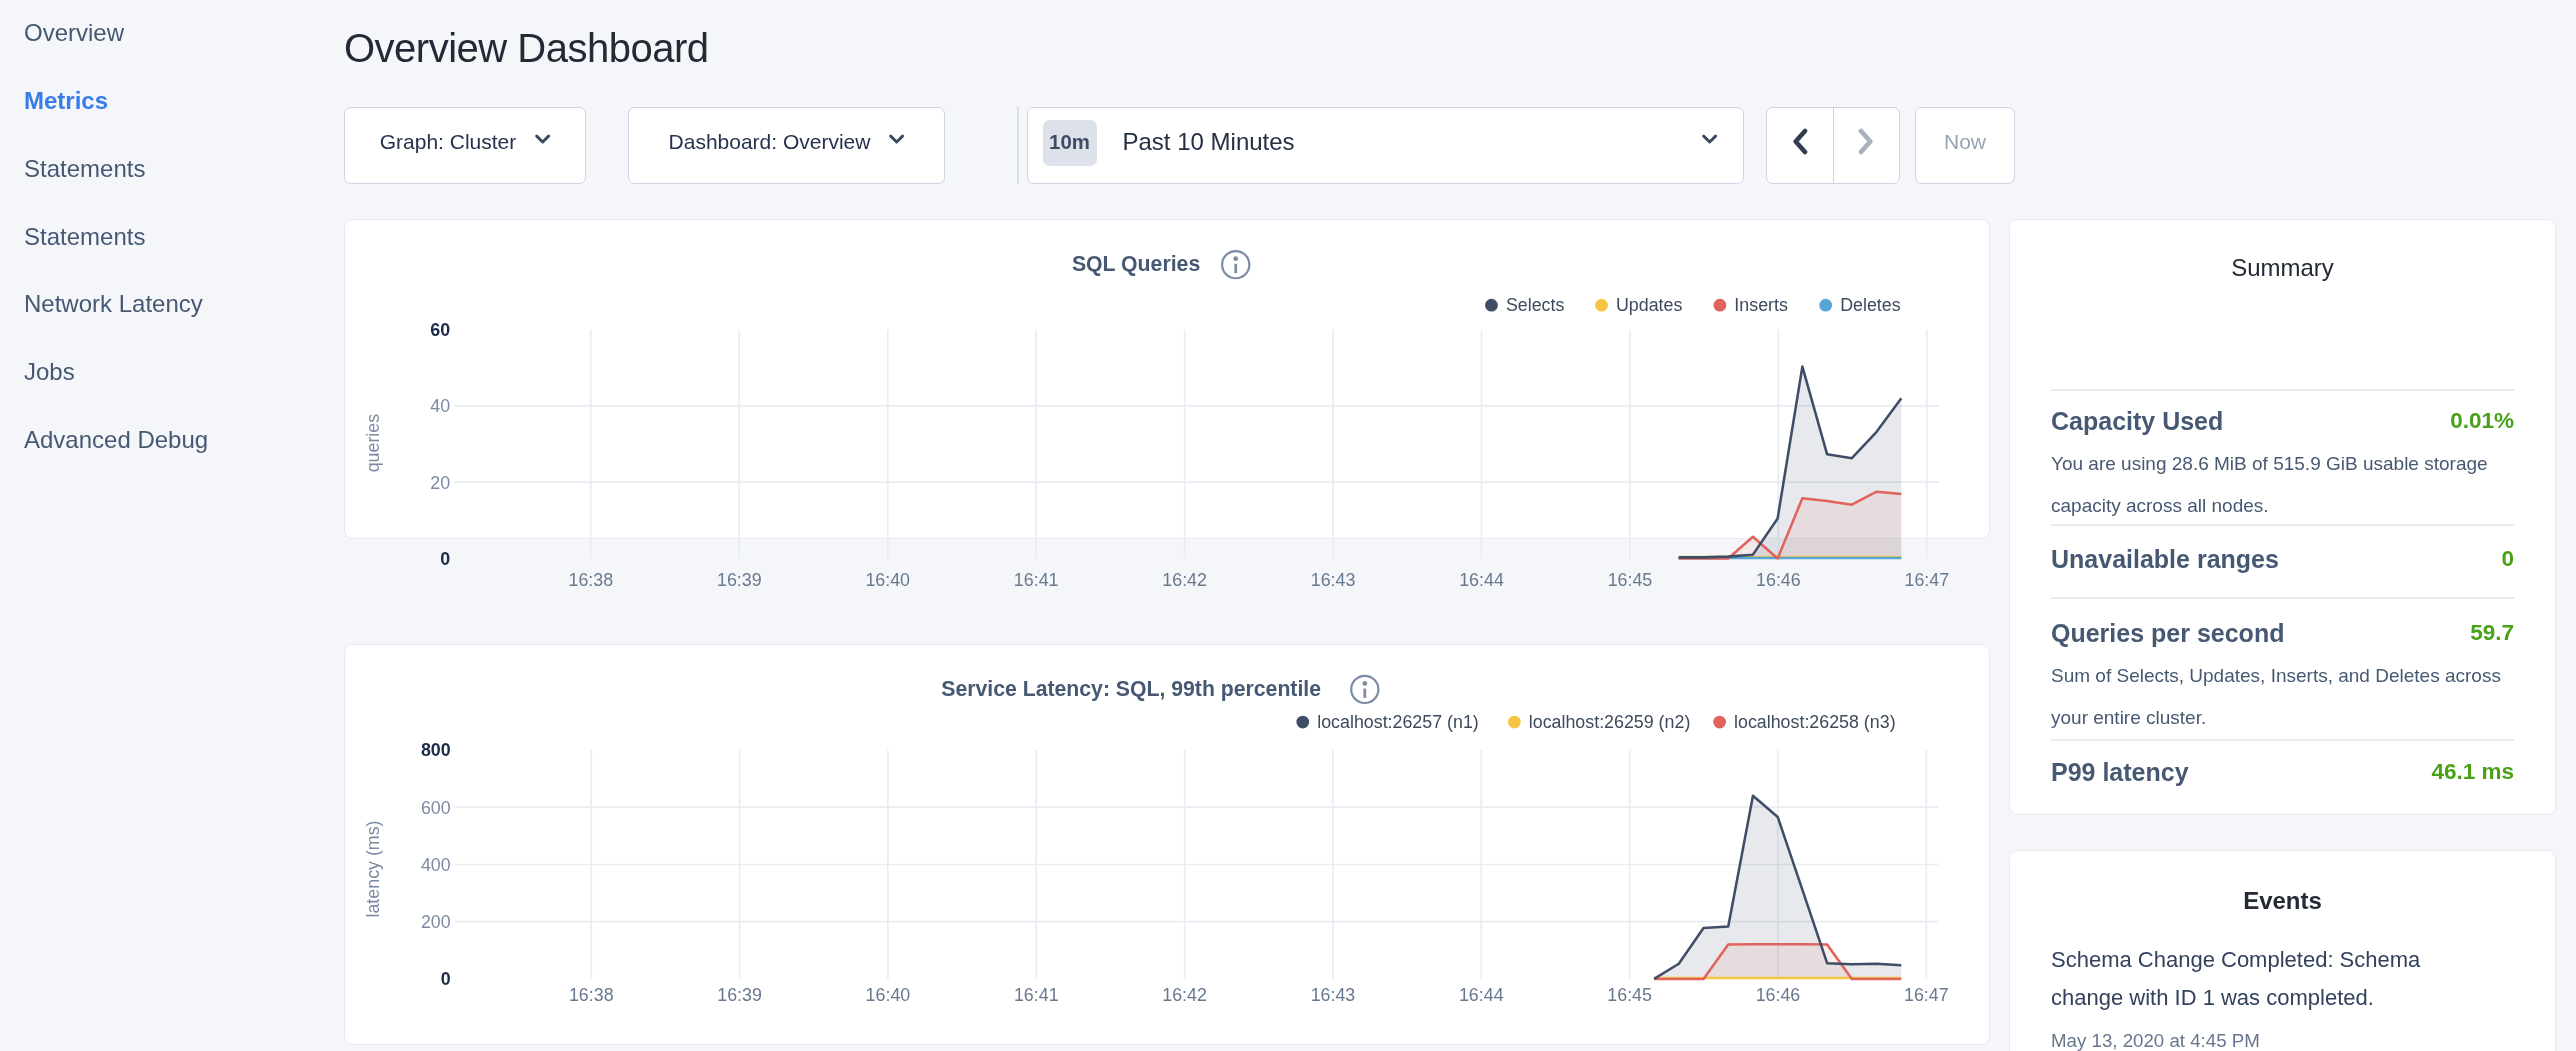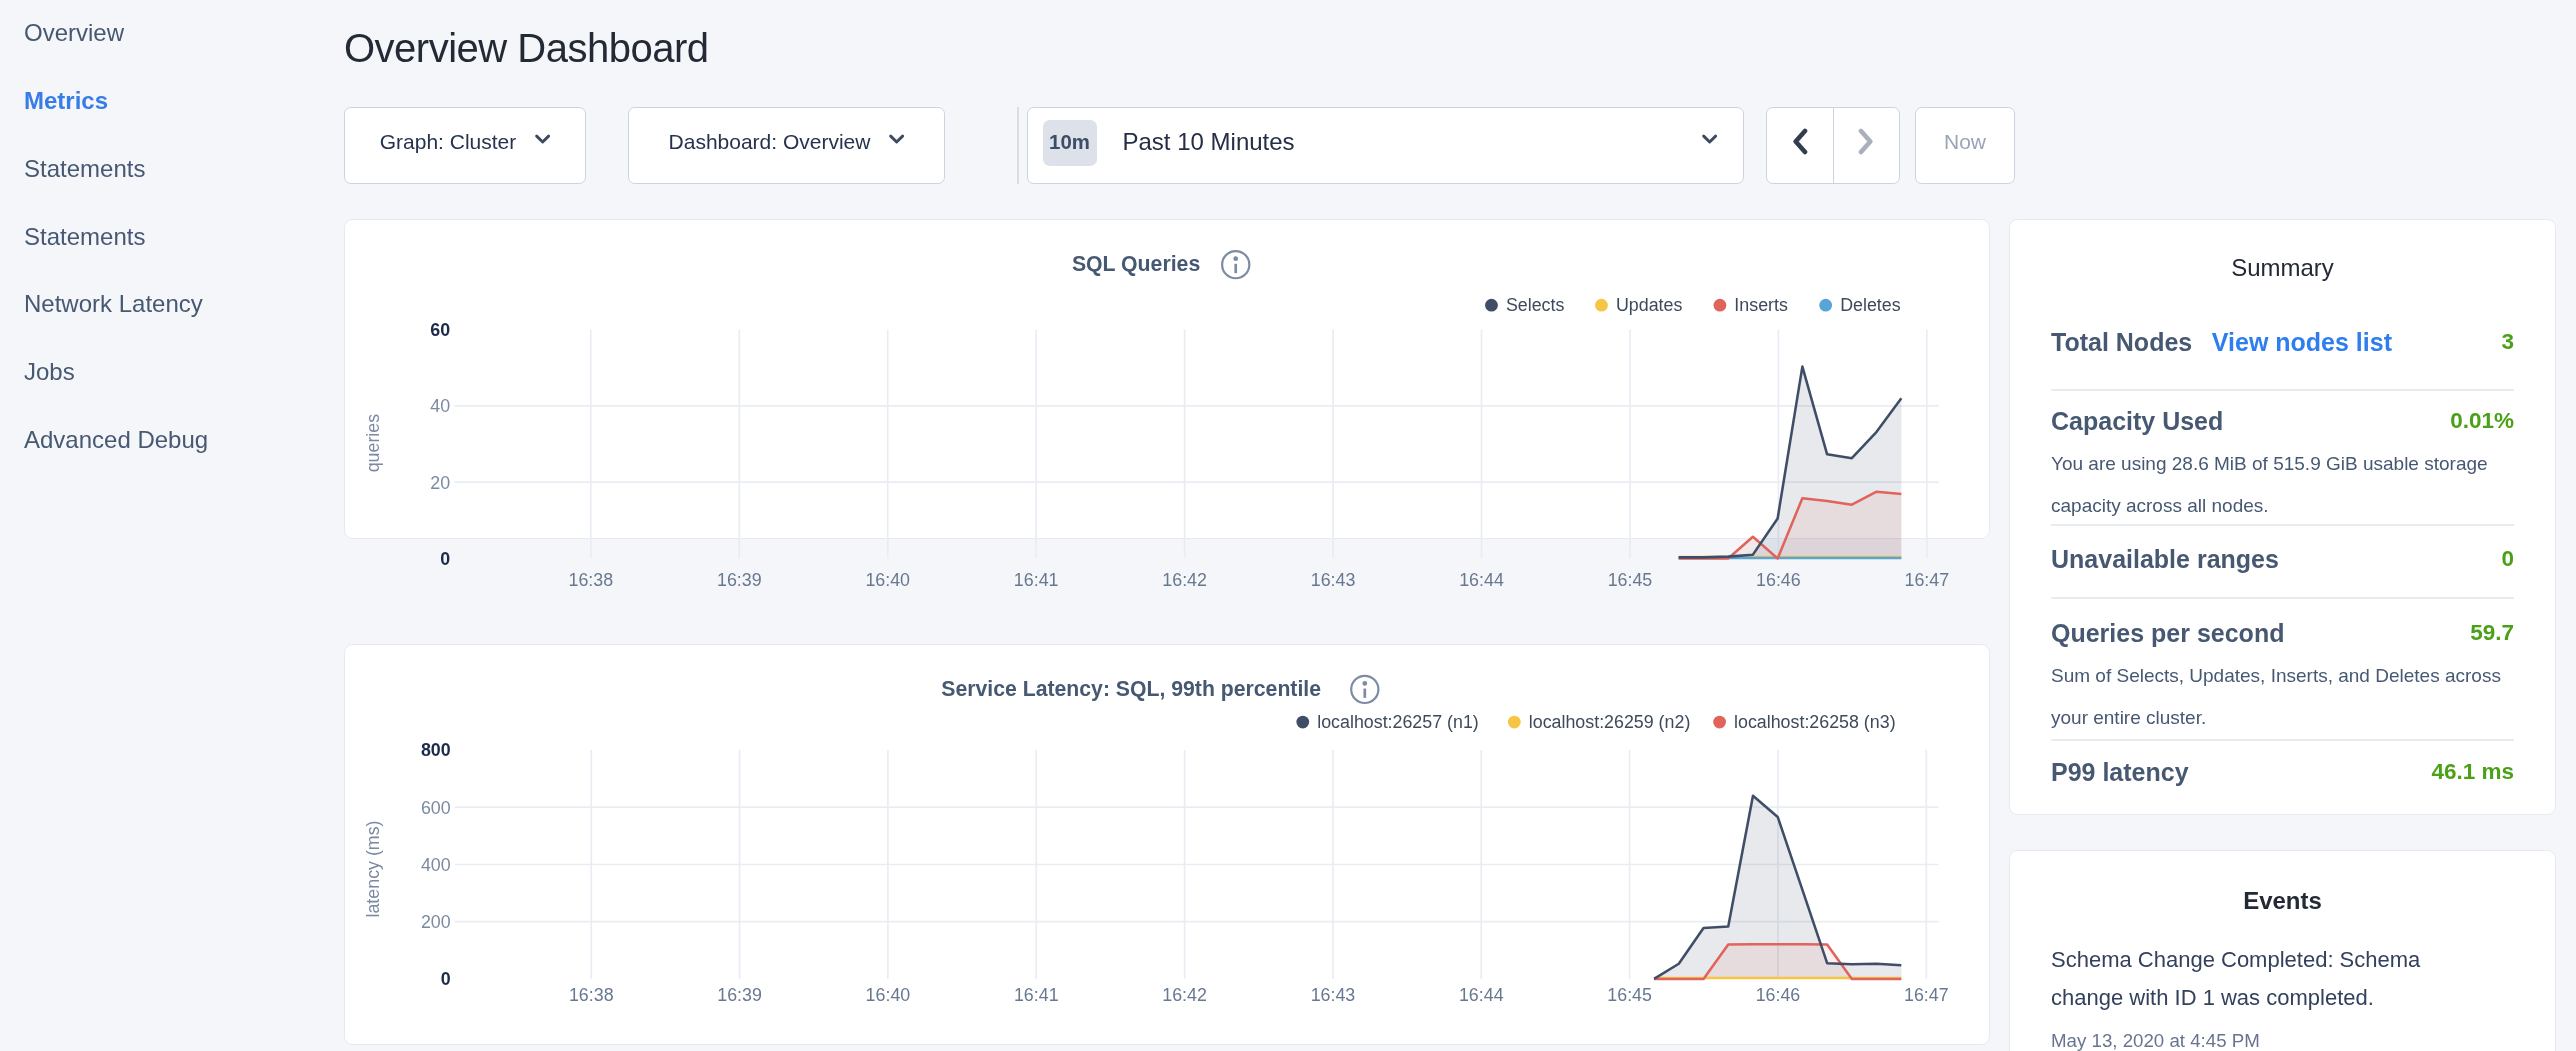--- a/index.html
+++ b/index.html
@@ -187,25 +187,20 @@
     <text x="1513.7" y="421.5">16:45</text>
     <text x="1688.3" y="421.5">16:46</text>
     <text x="1862.9" y="421.5">16:47</text>
   </g>
   <text transform="translate(42,266) rotate(-90)" text-anchor="middle" font-size="21" fill="#7b8aa2">latency (ms)</text>
 </svg>
 </div>
 
 <div class="card" style="left:2009px; top:219px; width:547px; height:596px;">
   <div class="abs" style="top:34px; width:100%; text-align:center; font-size:24px; font-weight:normal; color:#242a35;">Summary</div>
-  <div class="srow" style="top:105px;">
-    <span class="stitle">Total Nodes</span>
-    <span style="font-size:25px; font-weight:bold; color:#2f7ef0; margin-left:19.6px;">View nodes list</span>
-    <span class="sval">3</span>
-  </div>
   <div class="sdiv" style="top:169px;"></div>
   <div class="srow" style="top:184px;">
     <span class="stitle">Capacity Used</span>
     <span class="sval">0.01%</span>
   </div>
   <div class="stext" style="top:223px;">You are using 28.6 MiB of 515.9 GiB usable storage<br>capacity across all nodes.</div>
   <div class="sdiv" style="top:304px;"></div>
   <div class="srow" style="top:322px;">
     <span class="stitle">Unavailable ranges</span>
     <span class="sval">0</span>

